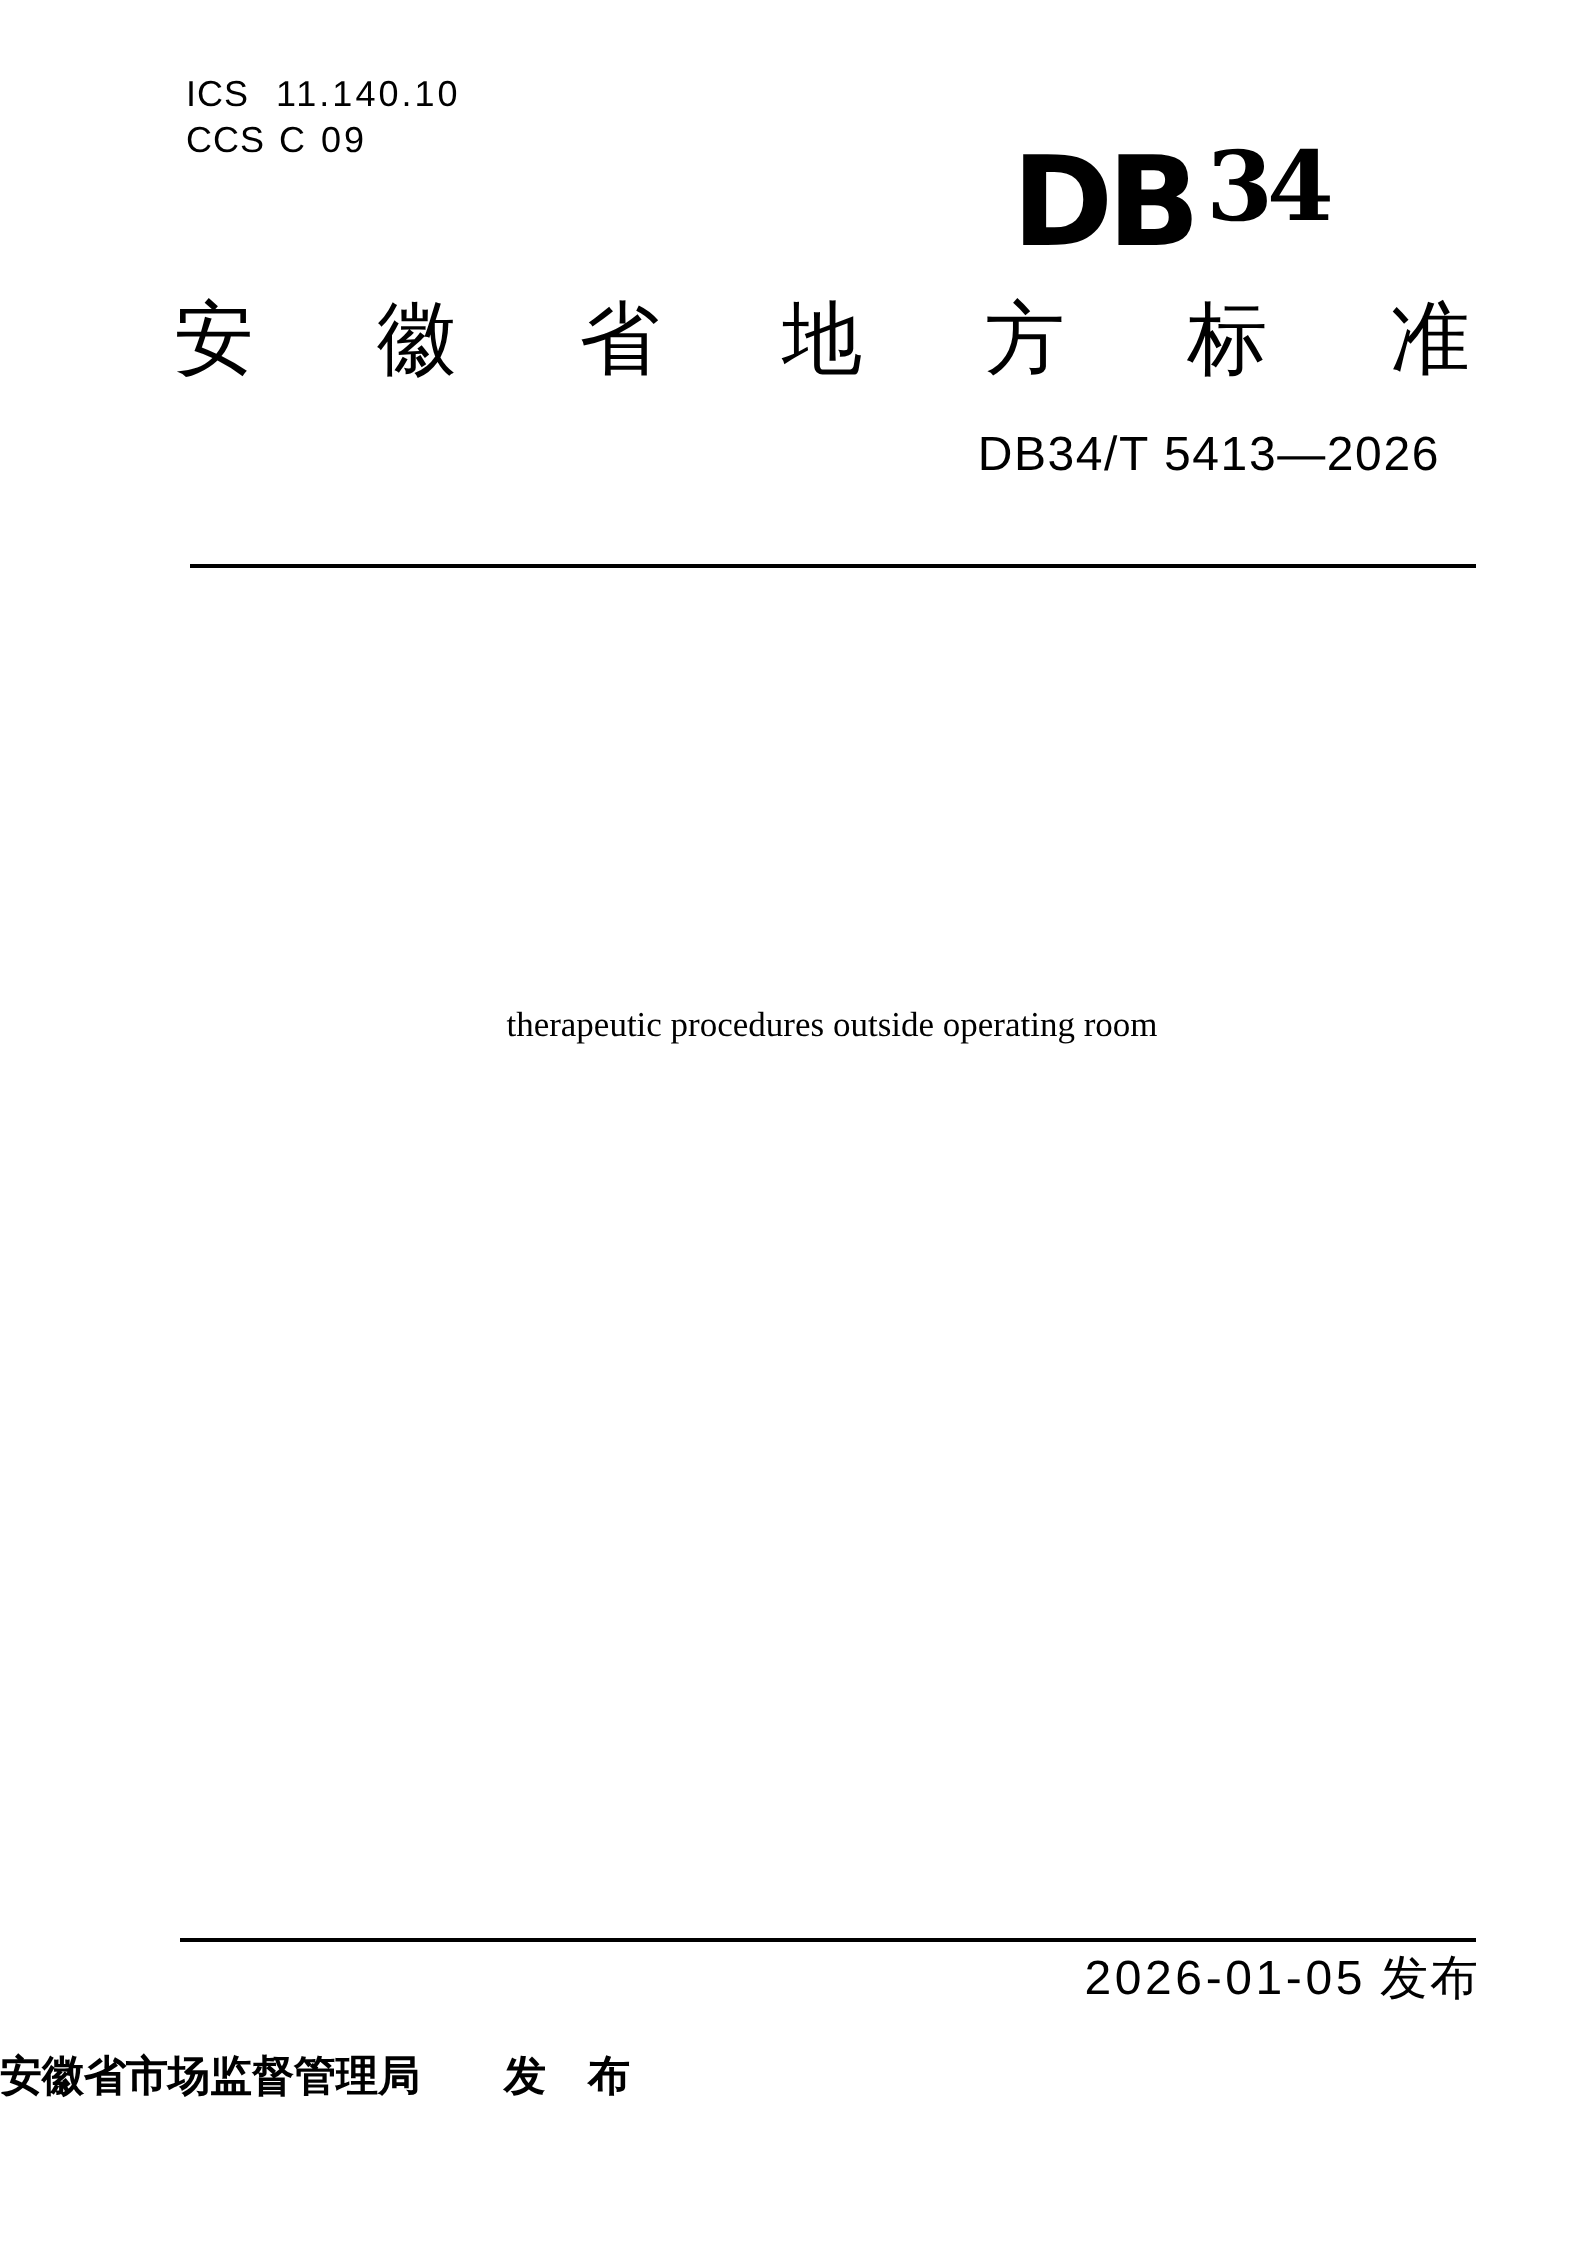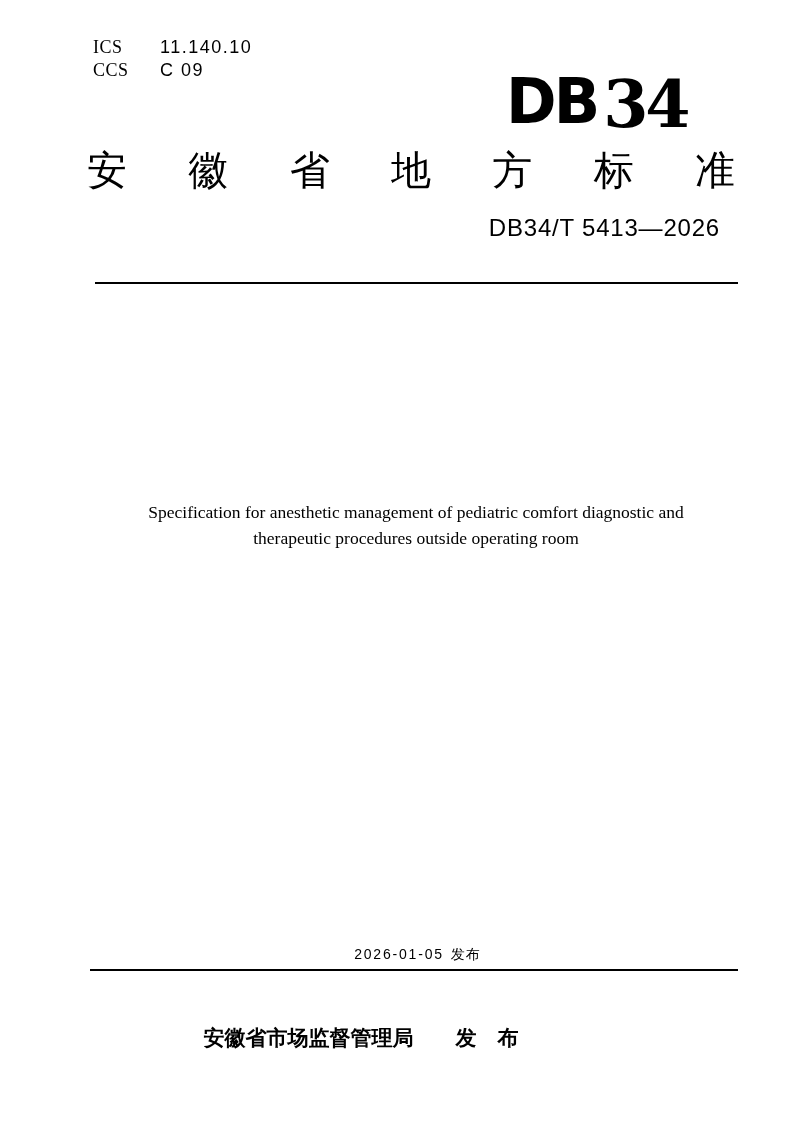--- a/index.html
+++ b/index.html
@@ -17,23 +17,23 @@
   
   .ics-block {
     position: absolute;
     left: 93px;
     top: 36px;
     font-size: 18px;
     line-height: 23px;
   }
   .ics-row { display: flex; align-items: baseline; }
   .ics-label {
-    font-family: Liberation Serif, serif;
+    font-family: Liberation Sans, sans-serif;
     letter-spacing: 0.5px;
-    margin-right: 29px;
+    margin-right: 7px;
     min-width: 38px;
   }
   .ics-value {
     font-family: "Liberation Sans", sans-serif;
     letter-spacing: 1.5px;
   }
 
   
   .logo {
     position: absolute;
@@ -46,21 +46,21 @@
   .logo-db {
     font-family: "DejaVu Sans", sans-serif;
     font-weight: 900;
     font-size: 61px;
     letter-spacing: -3px;
     transform: scaleY(1.02);
   }
   .logo-num {
     font-family: "DejaVu Serif", serif;
     font-weight: 700;
-    font-size: 65px;
+    font-size: 48px;
     letter-spacing: -3px;
     margin-left: 6px;
   }
 
   
   .category-row {
     position: absolute;
     left: 87px;
     top: 148px;
     width: 648px;
@@ -115,37 +115,37 @@
     line-height: 26px;
   }
 
   
   .dates-row {
     position: absolute;
     left: 95px;
     top: 943px;
     width: 645px;
     display: flex;
-    justify-content: center;
-    font-size: 14px;
+    justify-content: flex-end;
+    font-size: 24px;
     line-height: 22px;
     white-space: nowrap;
   }
   .date-group { display: flex; align-items: baseline; }
   .date-value { letter-spacing: 1.8px; margin-right: 7px; }
-  .date-label { letter-spacing: 1px; }
+  .date-label { letter-spacing: 1px; margin-top: 36px; }
 
   
   .footer-row {
     position: absolute;
     left: 0;
     top: 1024px;
     width: 722px;
     display: flex;
-    justify-content: center;
+    justify-content: flex-start;
     align-items: baseline;
     font-size: 21px;
     font-weight: 600;
     white-space: nowrap;
   }
   .footer-action { margin-left: 42px; }
 </style>
 </head>
 <body>
 
@@ -176,21 +176,20 @@
     <span>标</span>
     <span>准</span>
   </div>
 
   <div class="std-code">DB34/T 5413—2026</div>
 
   <div class="rule rule-top"></div>
 
 
   <div class="title-en">
-    <div>Specification for anesthetic management of pediatric comfort diagnostic and</div>
     <div>therapeutic procedures outside operating room</div>
   </div>
 
   <div class="dates-row">
     <div class="date-group">
       <span class="date-value">2026-01-05</span>
       <span class="date-label">发布</span>
     </div>
   </div>
 

